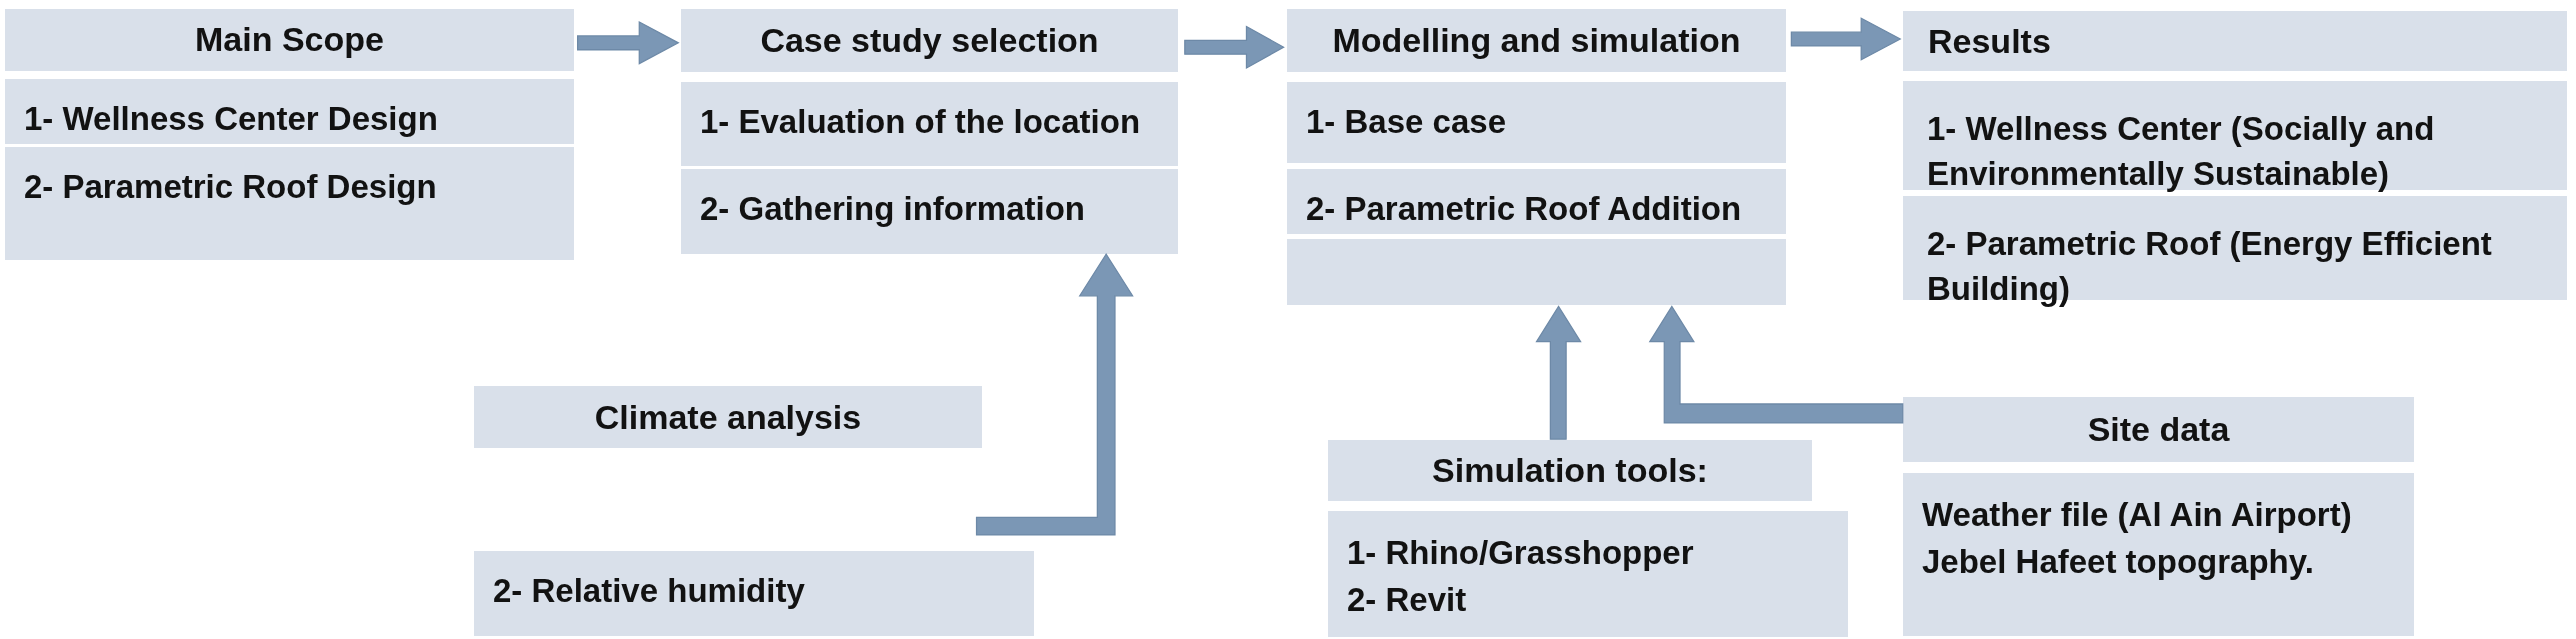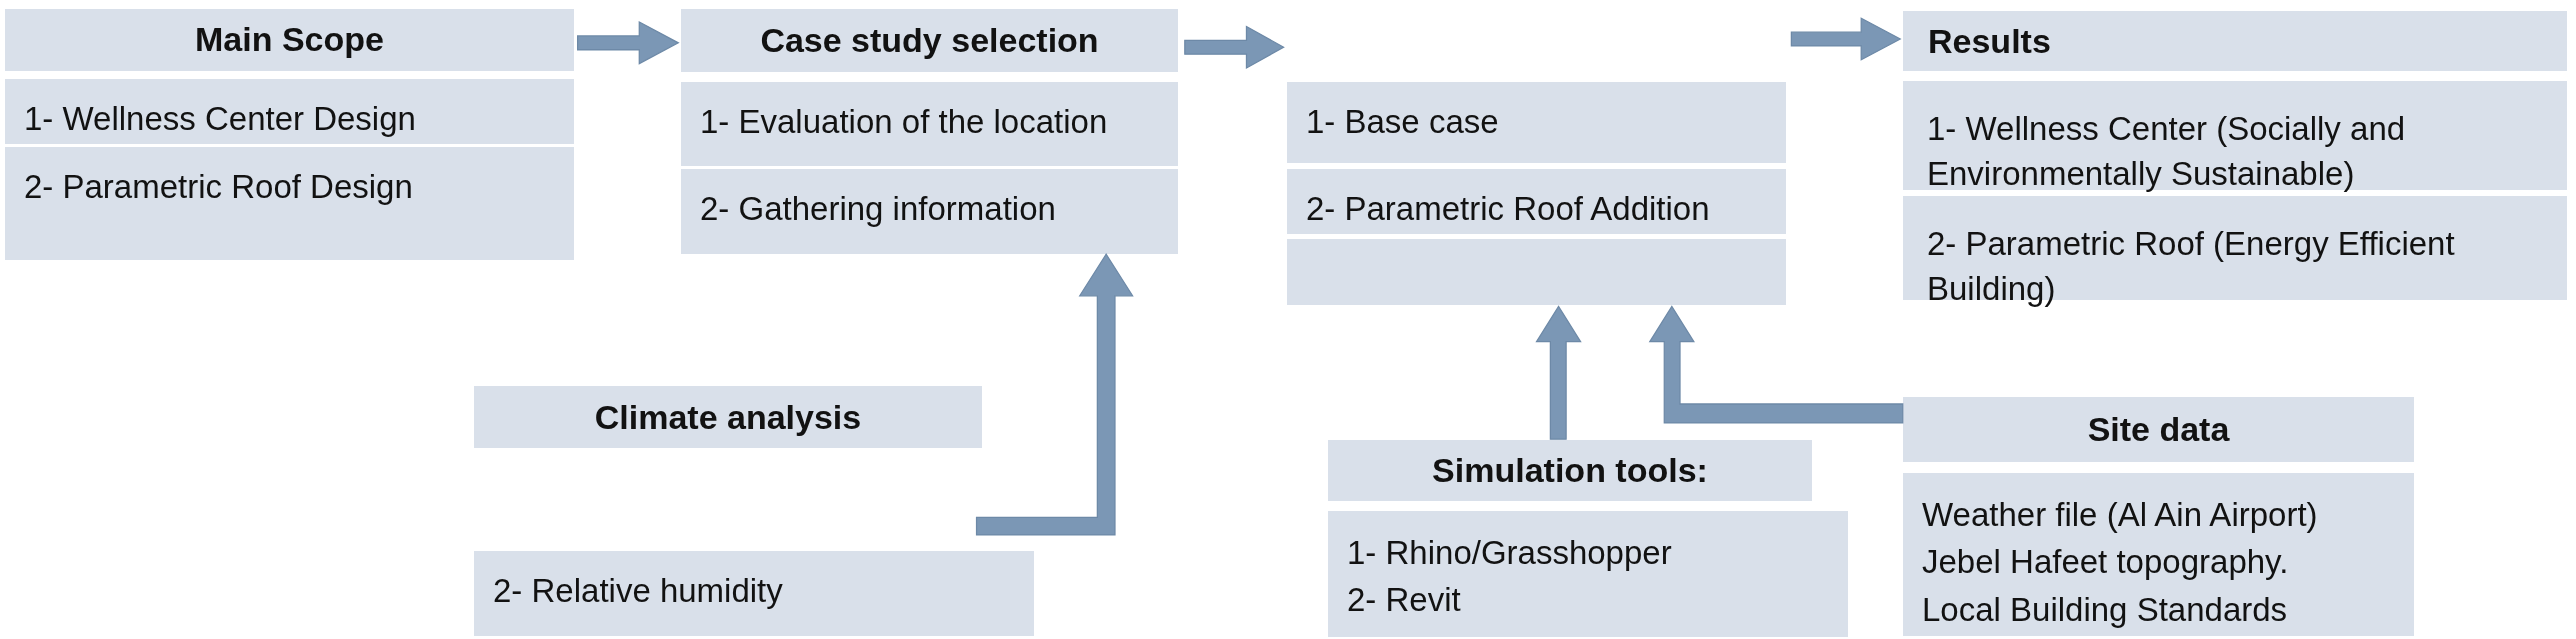--- a/index.html
+++ b/index.html
@@ -13,20 +13,21 @@
   body{
     width:2576px;height:640px;
     font-family:"Liberation Sans","DejaVu Sans",sans-serif;
     color:var(--text-color);
   }
   #canvas{position:relative;width:2576px;height:640px;overflow:hidden;background:var(--bg);}
   .box{
     position:absolute;
     background:var(--box-fill);
     box-sizing:border-box;
+    font-weight:bold;
   }
   .hdr{
     display:flex;align-items:center;justify-content:center;
     font-weight:bold;font-size:34px;
   }
   .hdr.left{justify-content:flex-start;padding-left:25px;}
   .item{
     font-size:33px;line-height:1.35;
     padding:17.6px 12.6px 0 19px;
     white-space:nowrap;
@@ -43,20 +44,21 @@
 <div id="canvas">
 
   <div class="box hdr" style="left:5px;top:8.8px;width:569px;height:62px">Main Scope</div>
   <div class="box item" style="left:5px;top:79px;width:569px;height:65px">1- Wellness Center Design</div>
   <div class="box item" style="left:5px;top:147px;width:569px;height:113px">2- Parametric Roof Design</div>
 
   <div class="box hdr" style="left:681px;top:8.8px;width:497px;height:63px">Case study selection</div>
   <div class="box item" style="left:681px;top:82px;width:497px;height:84px">1- Evaluation of the location</div>
   <div class="box item" style="left:681px;top:169px;width:497px;height:85px">2- Gathering information</div>
 
+  <div class="box hdr" style="left:1287px;top:8.8px;width:499px;height:63px">Modelling and simulation</div>
   <div class="box item" style="left:1287px;top:82px;width:499px;height:81px">1- Base case</div>
   <div class="box item" style="left:1287px;top:169px;width:499px;height:65px">2- Parametric Roof Addition</div>
   <div class="box item" style="left:1287px;top:239px;width:499px;height:66px"></div>
 
   <div class="box hdr left" style="left:1903px;top:11.3px;width:664px;height:60px">Results</div>
   <div class="box item wrap" style="left:1903px;top:81px;width:664px;height:109px">1- Wellness Center (Socially and Environmentally Sustainable)</div>
   <div class="box item wrap" style="left:1903px;top:196px;width:664px;height:104px">2- Parametric Roof (Energy Efficient Building)</div>
 
   <div class="box hdr" style="left:474px;top:386px;width:508px;height:62px">Climate analysis</div>
   <div class="box item" style="left:474px;top:551px;width:560px;height:85px">2- Relative humidity</div>
@@ -64,21 +66,20 @@
   <div class="box hdr" style="left:1328px;top:440px;width:484px;height:61px">Simulation tools:</div>
   <div class="box item multiline" style="left:1328px;top:511px;width:520px;height:126px">
     <div class="line">1- Rhino/Grasshopper</div>
     <div class="line">2- Revit</div>
   </div>
 
   <div class="box hdr" style="left:1903px;top:397px;width:511px;height:65px">Site data</div>
   <div class="box item multiline" style="left:1903px;top:473px;width:511px;height:163px">
     <div class="line">Weather file (Al Ain Airport)</div>
     <div class="line">Jebel Hafeet topography.</div>
-    <div class="line">Local Building Standards</div>
   </div>
 
   <svg id="connectors" width="2576" height="640" viewBox="0 0 4094 1017">
     <polygon points="918,57 1016,57 1016,35 1078,68 1016,101 1016,79 918,79"></polygon>
     <polygon points="1883,64 1981,64 1981,42 2040,75 1981,108 1981,86 1883,86"></polygon>
     <polygon points="2847,51 2958,51 2958,29 3020,62 2958,95 2958,73 2847,73"></polygon>
     <polygon points="1552,822 1744,822 1744,470 1716,470 1758,404 1800,470 1772,470 1772,850 1552,850"></polygon>
     <polygon points="2464,698 2464,543 2442,543 2477,487 2512,543 2489,543 2489,698"></polygon>
     <polygon points="2645,672 2645,543 2622,543 2657,487 2692,543 2670,543 2670,642 3024,642 3024,672"></polygon>
   </svg>

